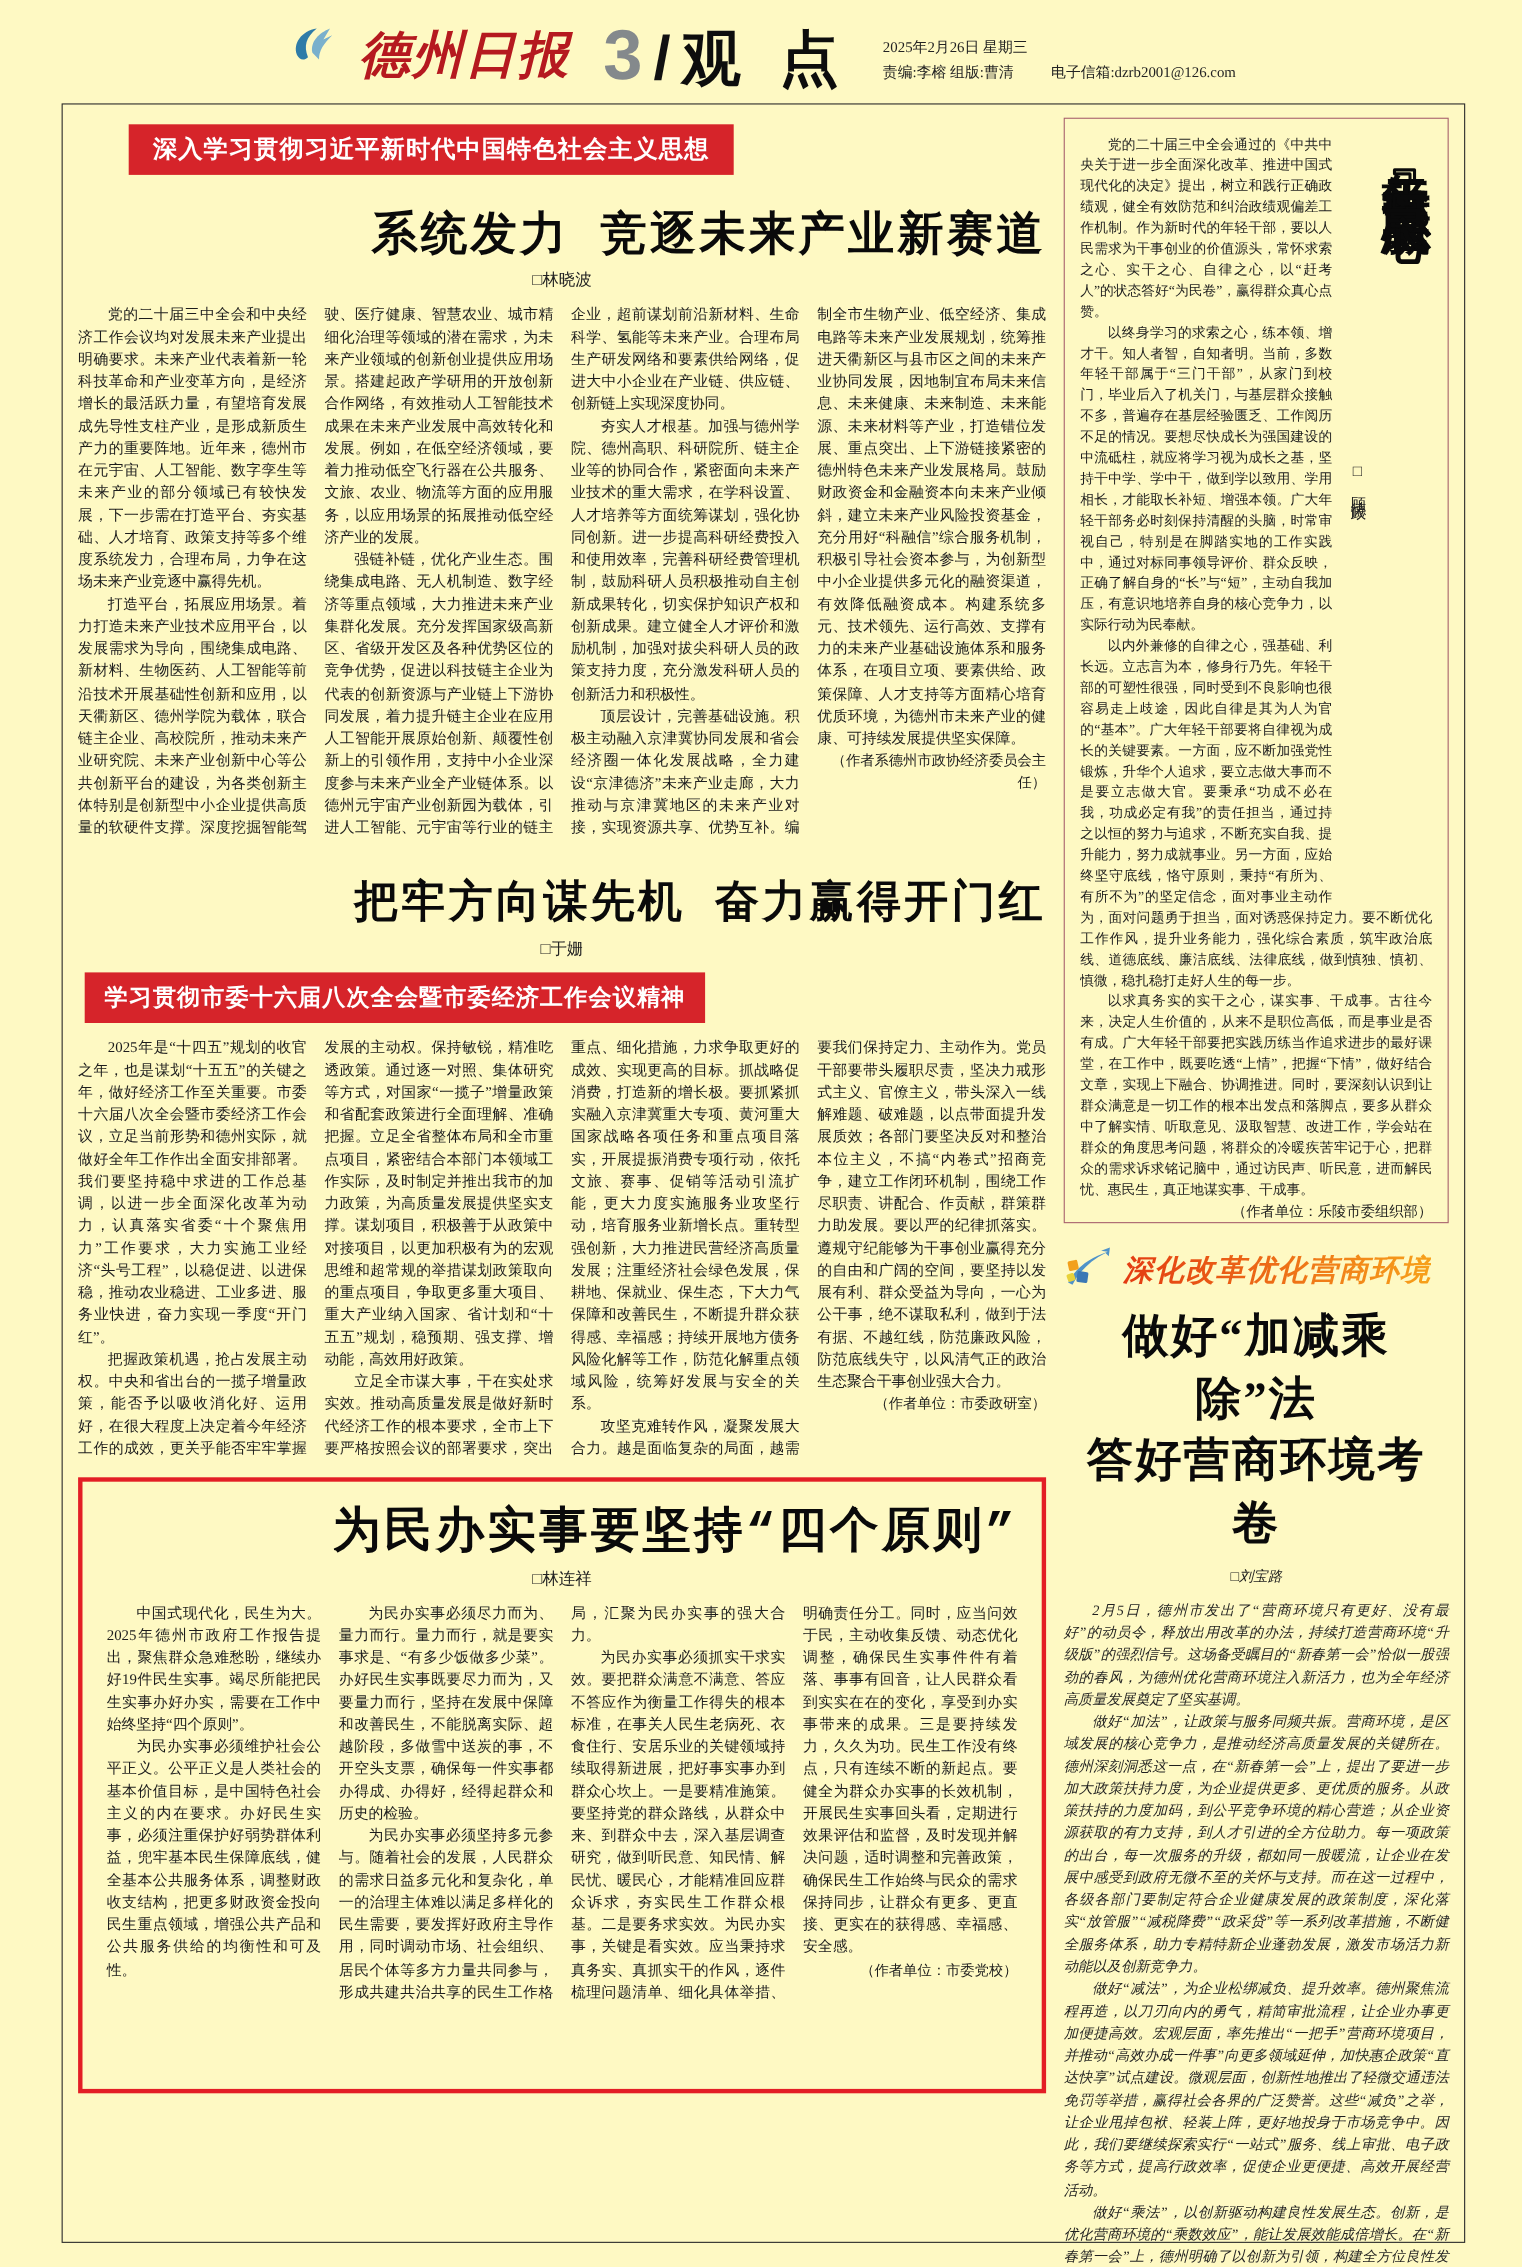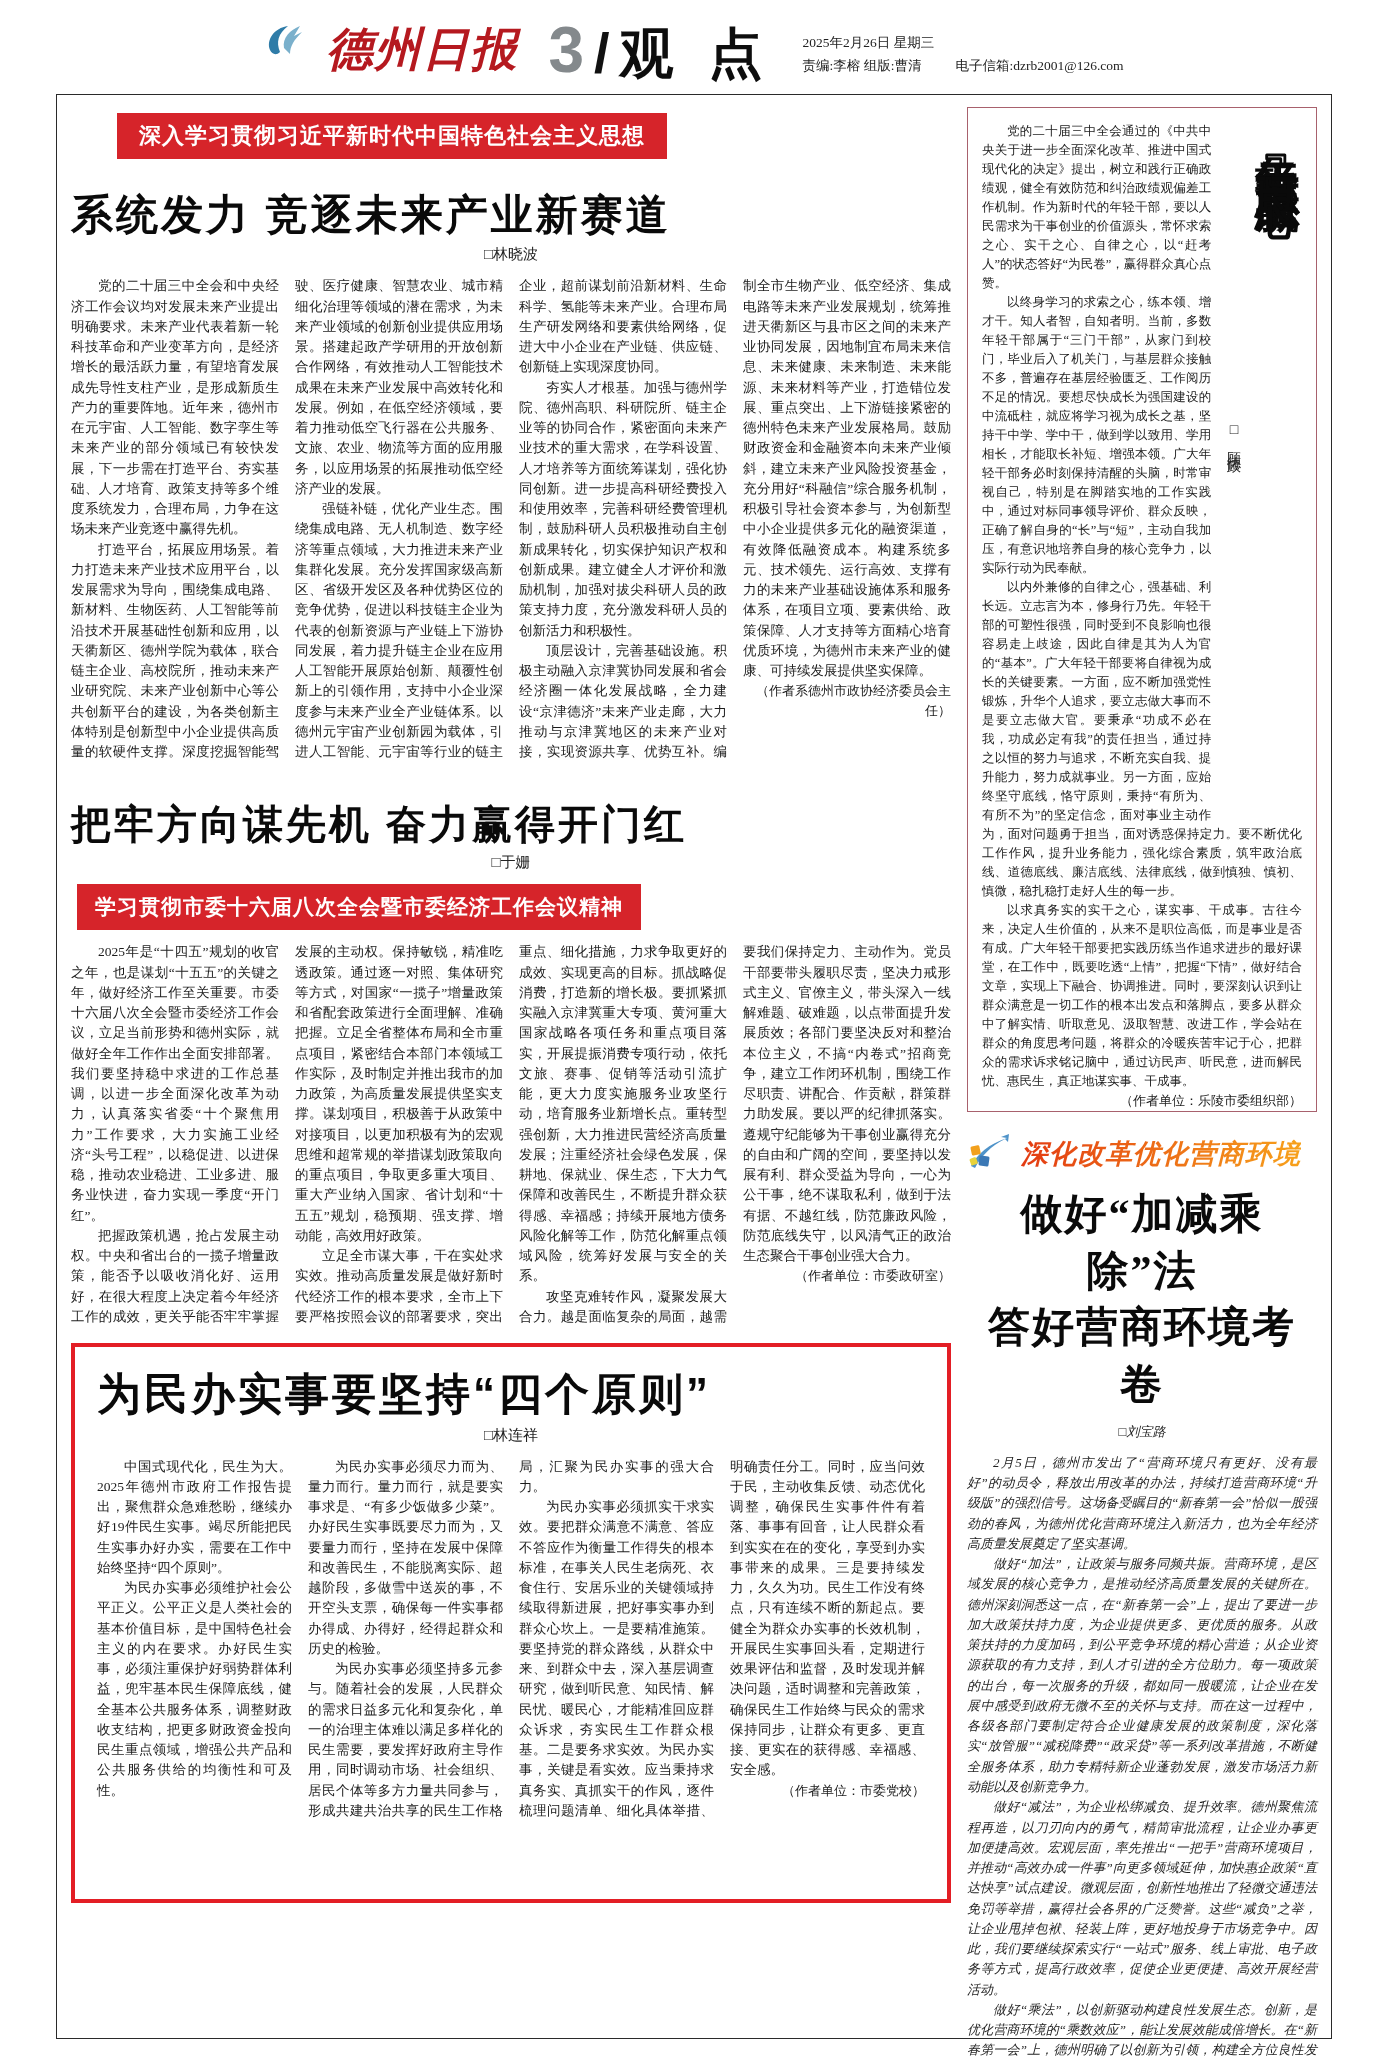--- a/index.html
+++ b/index.html
@@ -1,17 +1,17 @@
 <!DOCTYPE html>
 <html style="--brand-red: #d6242a; --box-red: #e31e25; --maroon: #a8616d; --banner-orange1: #e33b12; --banner-orange2: #f7a11b; --logo-red: #b5191f; --logo-blue: #2f7ca8; --page-num-gray: #84898c;"><head>
 <meta charset="utf-8">
 <style>
   html,body{margin:0;padding:0;background:#e9e9e9;}
   .page{
-    position:relative;width:1384px;height:2061px;margin:0 auto;background:#ffffff;
+    position:relative;width:1384px;height:2061px;margin:0 auto;background:#fef9c3;
     font-family:"Liberation Serif","DejaVu Serif",serif;color:#1c1c1c;overflow:hidden;
     box-sizing:border-box;padding:10px 52px 18px 56px;
   }
   
   .masthead{display:flex;align-items:center;justify-content:center;gap:30px;height:80px;}
   .logo-wrap{display:flex;align-items:center;gap:10px;}
   .logo-name{font-size:46px;font-weight:bold;font-style:italic;color:var(--logo-red,#b5191f);
     font-family:"DejaVu Serif",serif;letter-spacing:2px;}
   .pagenum-wrap{display:flex;align-items:baseline;gap:10px;font-family:"Liberation Sans",sans-serif;}
   .page-num{font-size:64px;font-weight:900;color:var(--page-num-gray,#84898c);line-height:1;}
@@ -21,21 +21,21 @@
   .issue-row2{display:flex;gap:34px;}
   
   .frame{box-sizing:border-box;border:1px solid #2a2a2a;height:1945px;margin-top:4px;
     padding:12px 14px;display:flex;gap:16px;}
   .main-col{width:880px;flex:0 0 880px;display:flex;flex-direction:column;}
   .side-col{flex:1;display:flex;flex-direction:column;gap:14px;}
   
   .kicker{background:var(--brand-red,#d6242a);color:#fff;font-family:"Liberation Sans",sans-serif;
     font-weight:700;font-size:22px;letter-spacing:1px;padding:8px 22px;width:fit-content;
     margin:6px 0 32px 46px;}
-  .a-title{font-family:Liberation Sans, sans-serif;font-weight:900;text-align:left;
+  .a-title{font-family:Liberation Mono, monospace;font-weight:900;text-align:right;
     font-size:42px;letter-spacing:3px;line-height:1.15;margin:2px 0 6px;color:#0a0a0a;}
   .a-byline{text-align:center;font-size:15px;margin:4px 0 12px;color:#222;}
   .a-body{column-gap:16px;text-align:justify;font-size:13.5px;line-height:1.5;}
   .cols4{column-count:4;}
   .a-body p{margin:0;text-indent:2em;}
   .attrib{text-align:right;font-size:13px;margin-top:4px;text-indent:0 !important;}
   
   .meeting-kicker{background:var(--brand-red,#d6242a);color:#fff;font-family:"Liberation Sans",sans-serif;
     font-weight:700;font-size:21px;padding:9px 18px;width:fit-content;margin:2px 0 12px 6px;letter-spacing:1px;}
   

